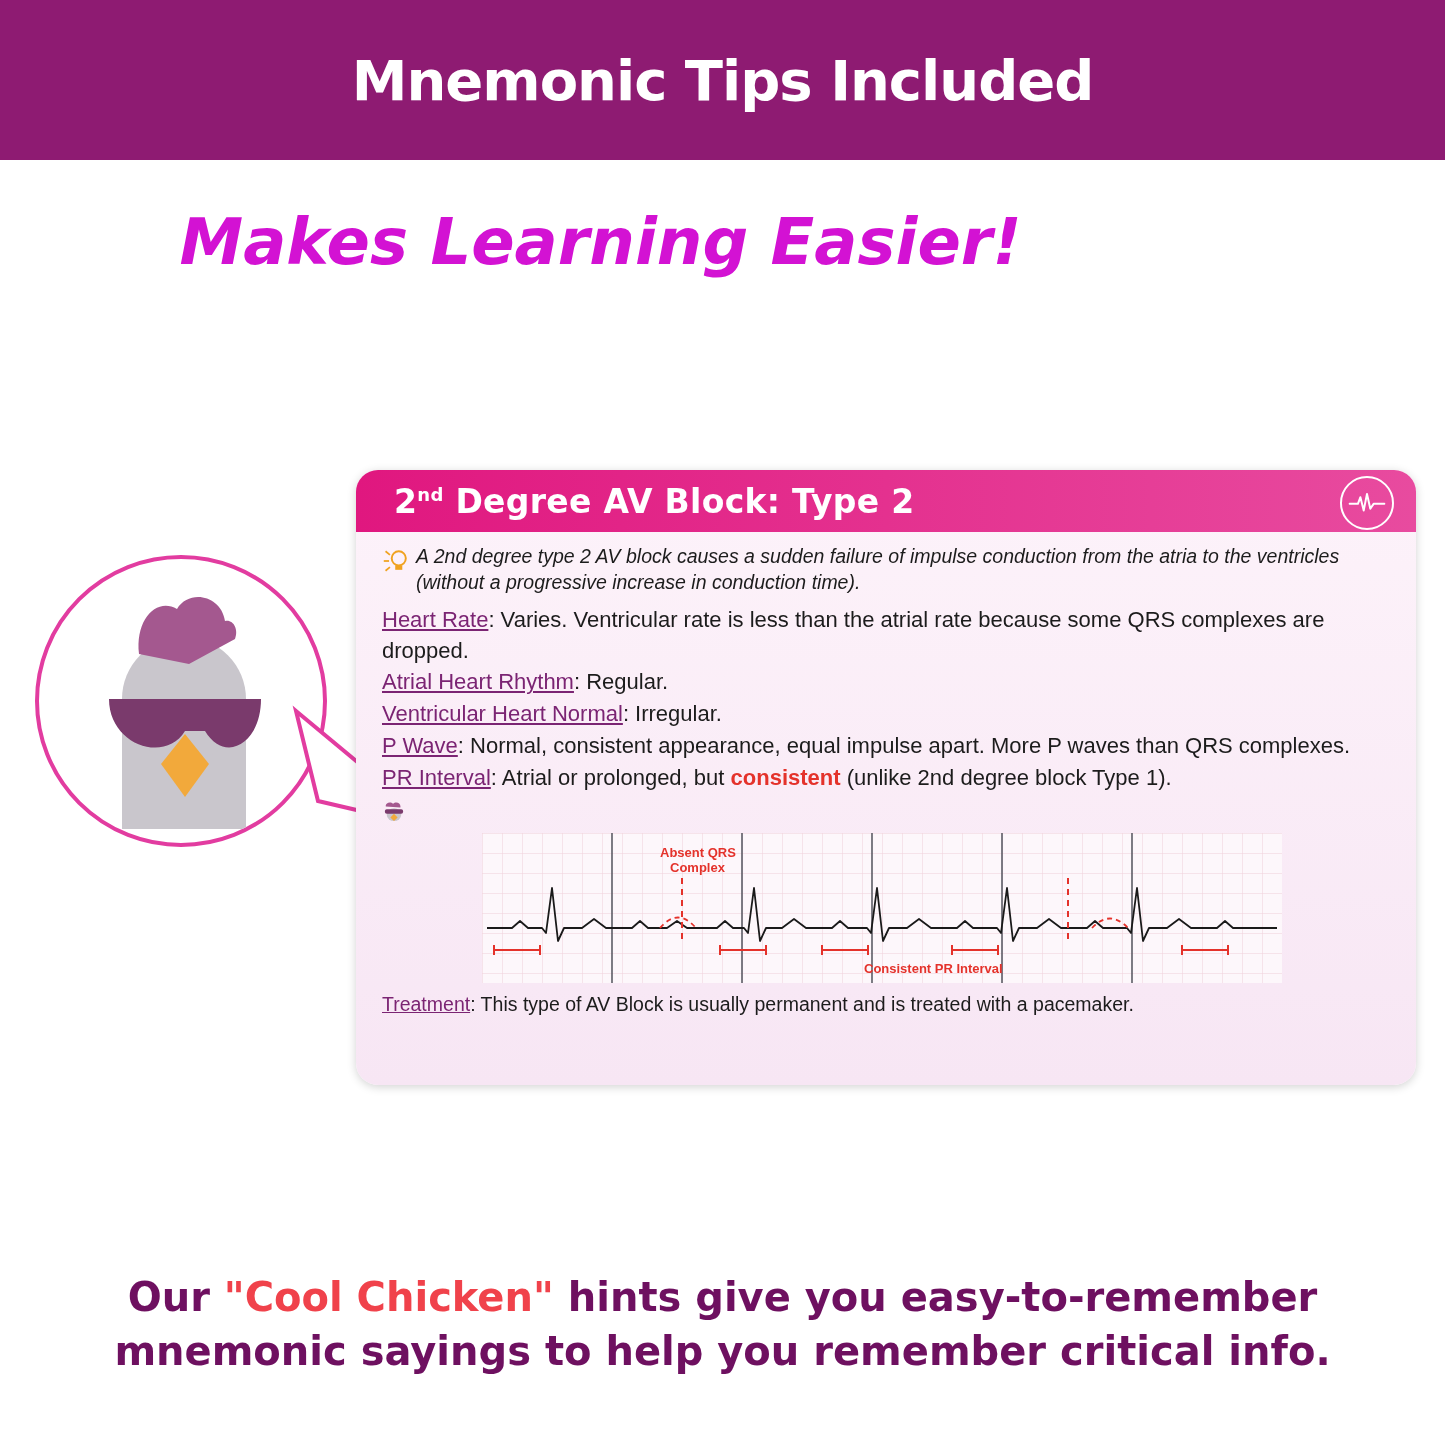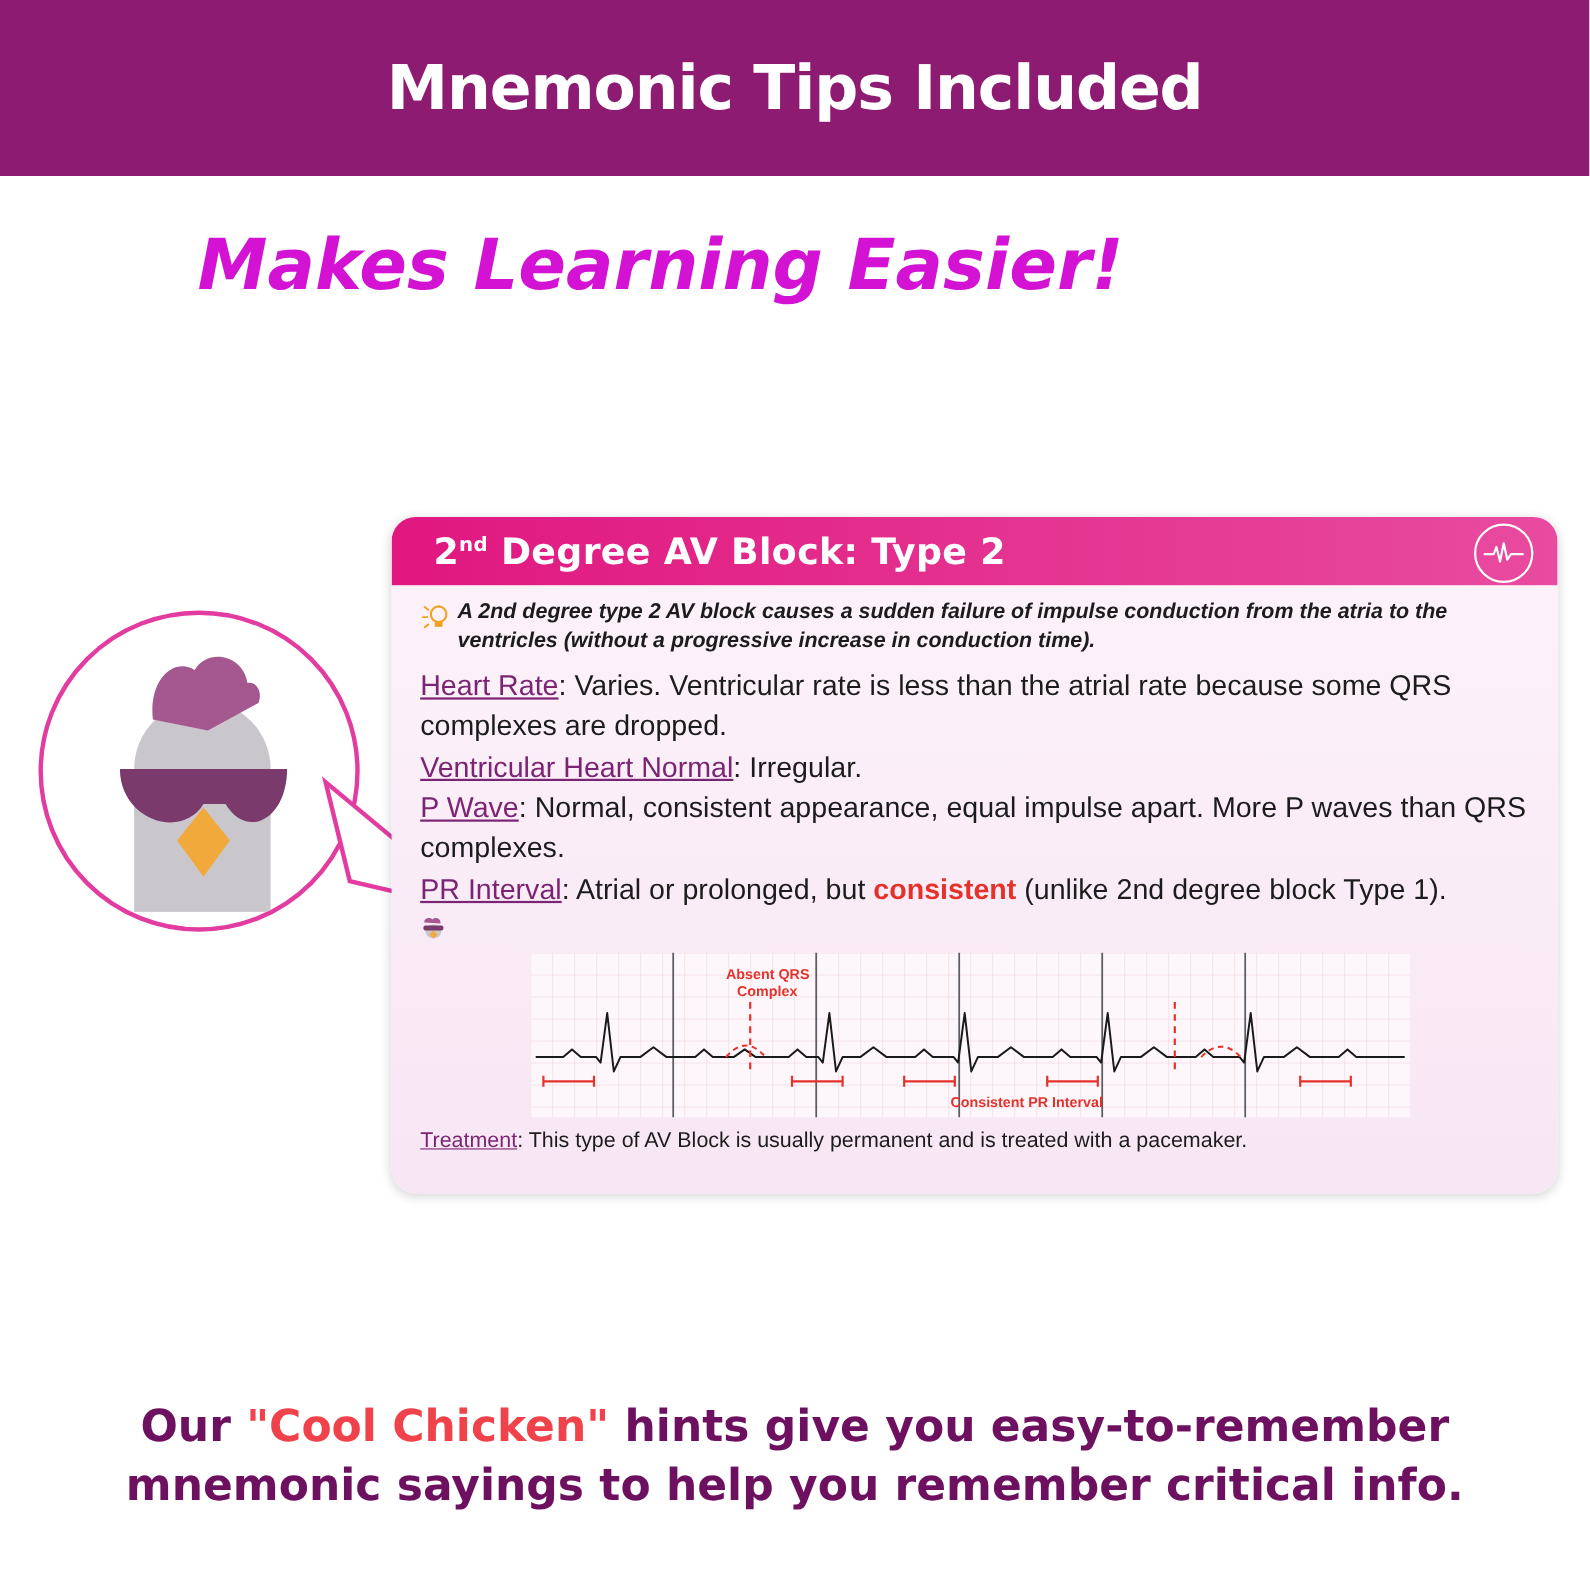--- a/index.html
+++ b/index.html
@@ -120,31 +120,30 @@
     color: #1c1c1c;
   }
 
   .tip-row {
     display: flex;
     align-items: flex-start;
     font-style: italic;
     font-size: 19.5px;
     line-height: 1.33;
     margin-bottom: 9px;
-    font-weight: bold;
   }
   .bulb {
     flex: 0 0 auto;
     width: 34px;
     margin-top: 2px;
   }
   .tip-text { flex: 1 1 auto; padding-right: 4px; }
 
   .line {
-    font-size: 26px;
+    font-size: 22px;
     line-height: 1.40;
     margin: 0 0 1px 0;
   }
   .lbl {
     color: #7b2473;
     text-decoration: underline;
   }
   .red { color: #e4322b; font-weight: bold; }
 
   .mnemonic {
@@ -238,20 +237,23 @@
           <line x1="4" y1="28" x2="9" y2="24" stroke="#f0a21f" stroke-width="2"></line>
           <circle cx="19" cy="14" r="8" fill="none" stroke="#f0a21f" stroke-width="2.2"></circle>
           <rect x="15" y="22" width="8" height="5" fill="#f0a21f"></rect>
         </svg>
       </div>
       <div class="tip-text">A 2nd degree type 2 AV block causes a sudden failure of impulse conduction from the atria to the ventricles (without a progressive increase in conduction time).</div>
     </div>
 
     <p class="line">
       <span class="lbl">Heart Rate</span><span>: Varies. Ventricular rate is less than the atrial rate because some QRS complexes are dropped.</span>
+    </p>
+    <p class="line">
+      <span class="lbl">Atrial Heart Rhythm</span><span>: Regular.</span>
     </p>
     <p class="line">
       <span class="lbl">Ventricular Heart Normal</span><span>: Irregular.</span>
     </p>
     <p class="line">
       <span class="lbl">P Wave</span><span>: Normal, consistent appearance, equal impulse apart. More P waves than QRS complexes.</span>
     </p>
     <p class="line">
       <span class="lbl">PR Interval</span><span>: Atrial or prolonged, but </span><span class="red">consistent</span><span> (unlike 2nd degree block Type 1).</span>
     </p>

